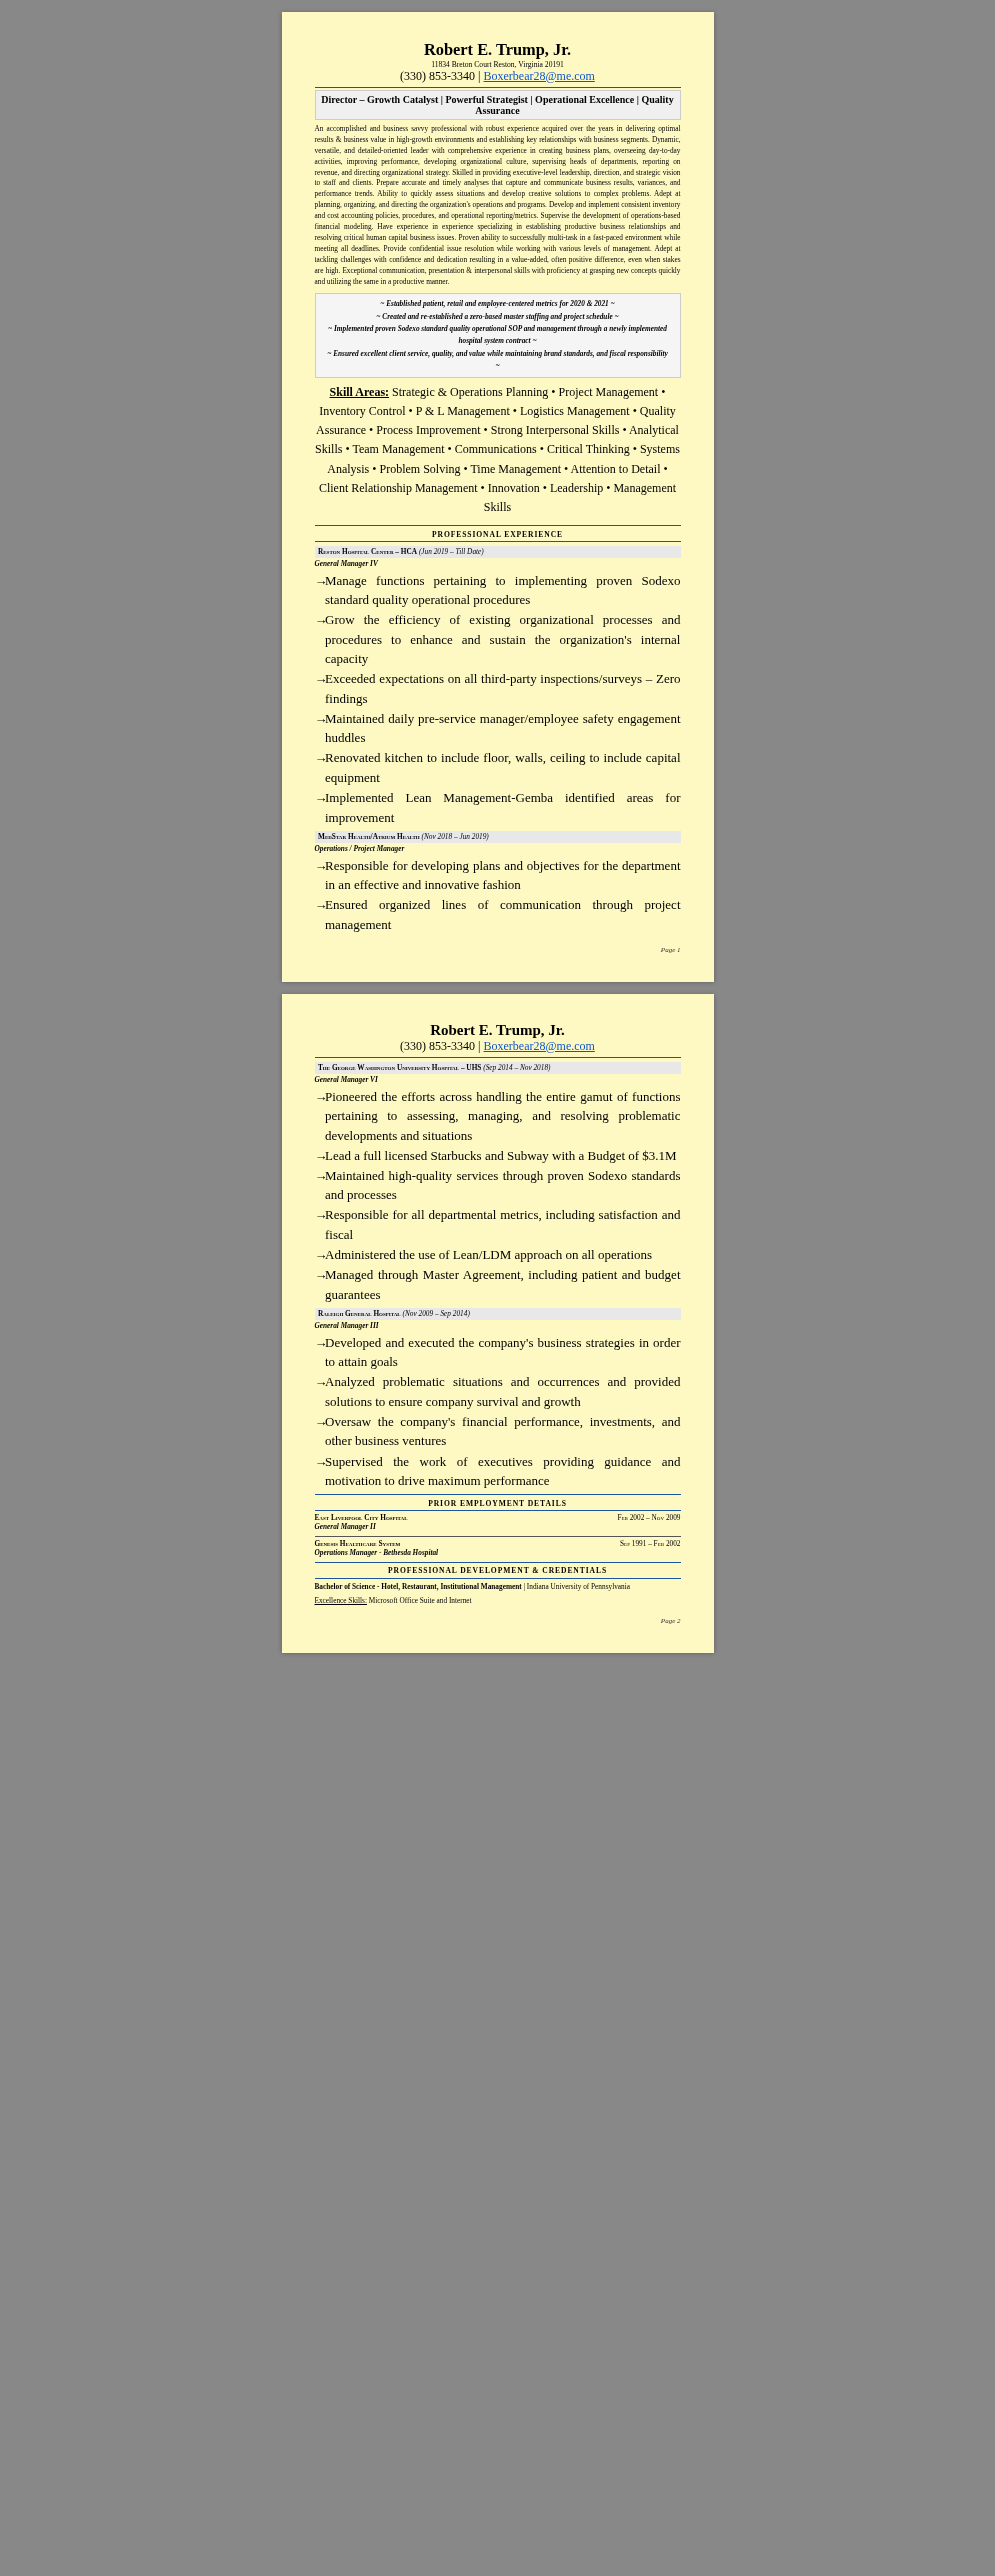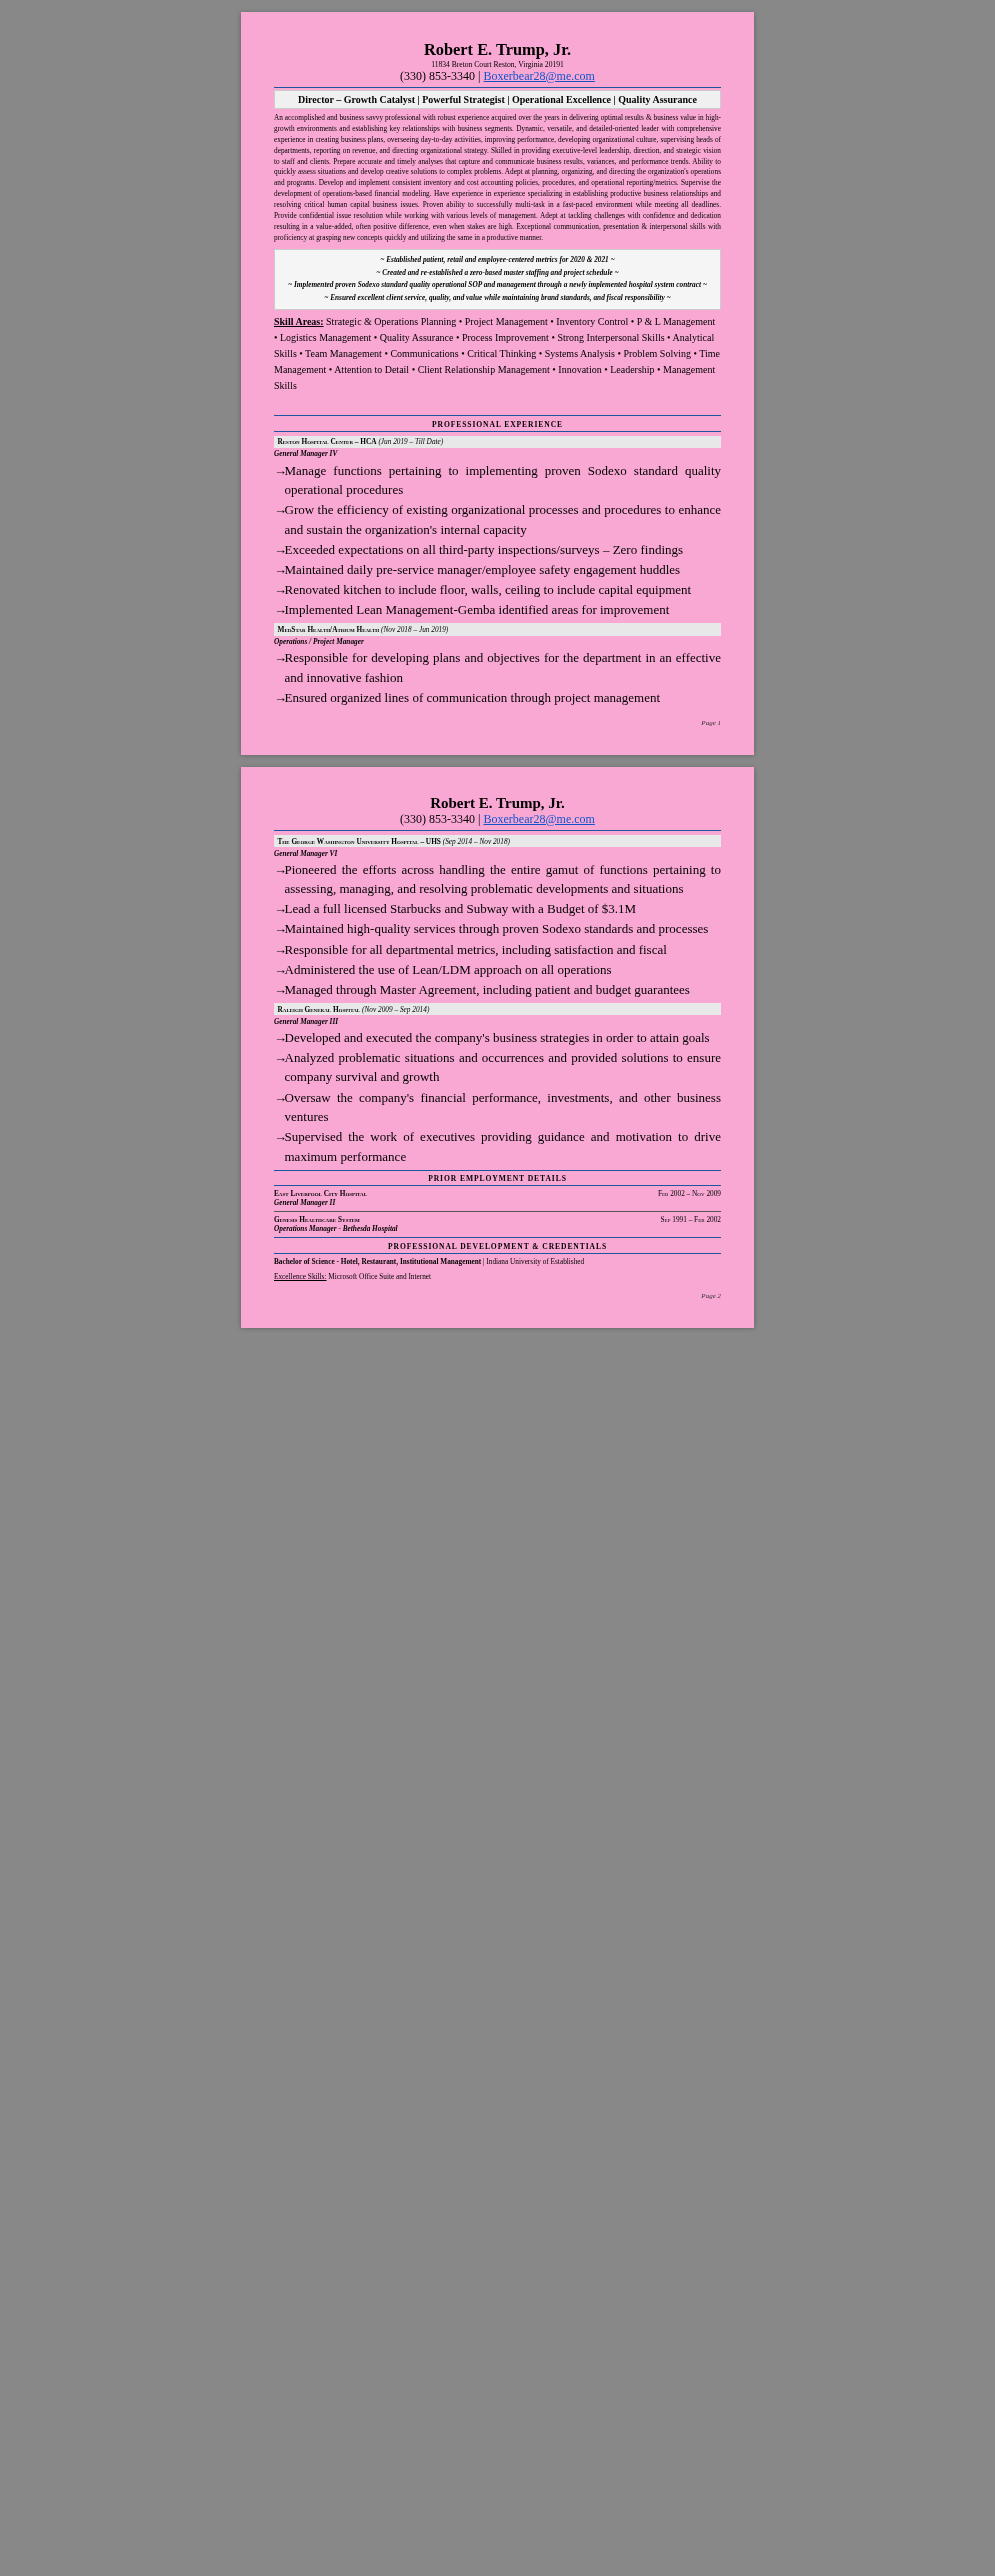--- a/index.html
+++ b/index.html
@@ -8,22 +8,22 @@
       font-size: 7.6px;
       color: #000;
       background: #888;
       display: flex;
       flex-direction: column;
       align-items: center;
       padding: 11.7px 0;
       gap: 11.7px;
     }
     .page {
-      background: #f9a8d4;
-      width: 513px;
+      background: #fef9c3;
+      width: 432px;
       padding: 28px 33px;
       box-shadow: 0 1.2px 4.7px rgba(0,0,0,0.3);
     }
     .header {
       text-align: center;
       margin-bottom: 3.5px;
     }
     .header-name {
       font-size: 16.4px;
       font-weight: bold;
@@ -74,23 +74,23 @@
       line-height: 1.7;
     }
     .highlights-box .hl-line {
       font-style: italic;
     }
     .highlights-box .hl-line b {
       font-weight: bold;
       font-style: italic;
     }
     .skills-section {
-      text-align: left;
-      font-size: 10px;
-      margin-bottom: 21px;
+      text-align: center;
+      font-size: 12px;
+      margin-bottom: 8px;
       line-height: 1.6;
     }
     .skills-section b {
       text-decoration: underline;
     }
     .section-heading {
       text-align: center;
       font-size: 7.6px;
       font-weight: bold;
       letter-spacing: 0.9px;
@@ -302,21 +302,21 @@
   </div>
 
   <hr class="section-divider">
   <div class="section-heading">PROFESSIONAL DEVELOPMENT &amp; CREDENTIALS</div>
   <hr class="section-divider">
 
   <div class="credentials-section">
     <div class="cred-item">
       <b>Bachelor of Science - Hotel, Restaurant, Institutional Management</b>
       <span> | </span>
-      <span>Indiana University of Established</span>
+      <span>Indiana University of Pennsylvania</span>
     </div>
   </div>
 
   <div class="tech-skills">
     <u>Excellence Skills:</u>
     <span> </span><span>Microsoft Office Suite and Internet</span>
   </div>
 
   <div class="page-number">Page 2</div>
 </div>

